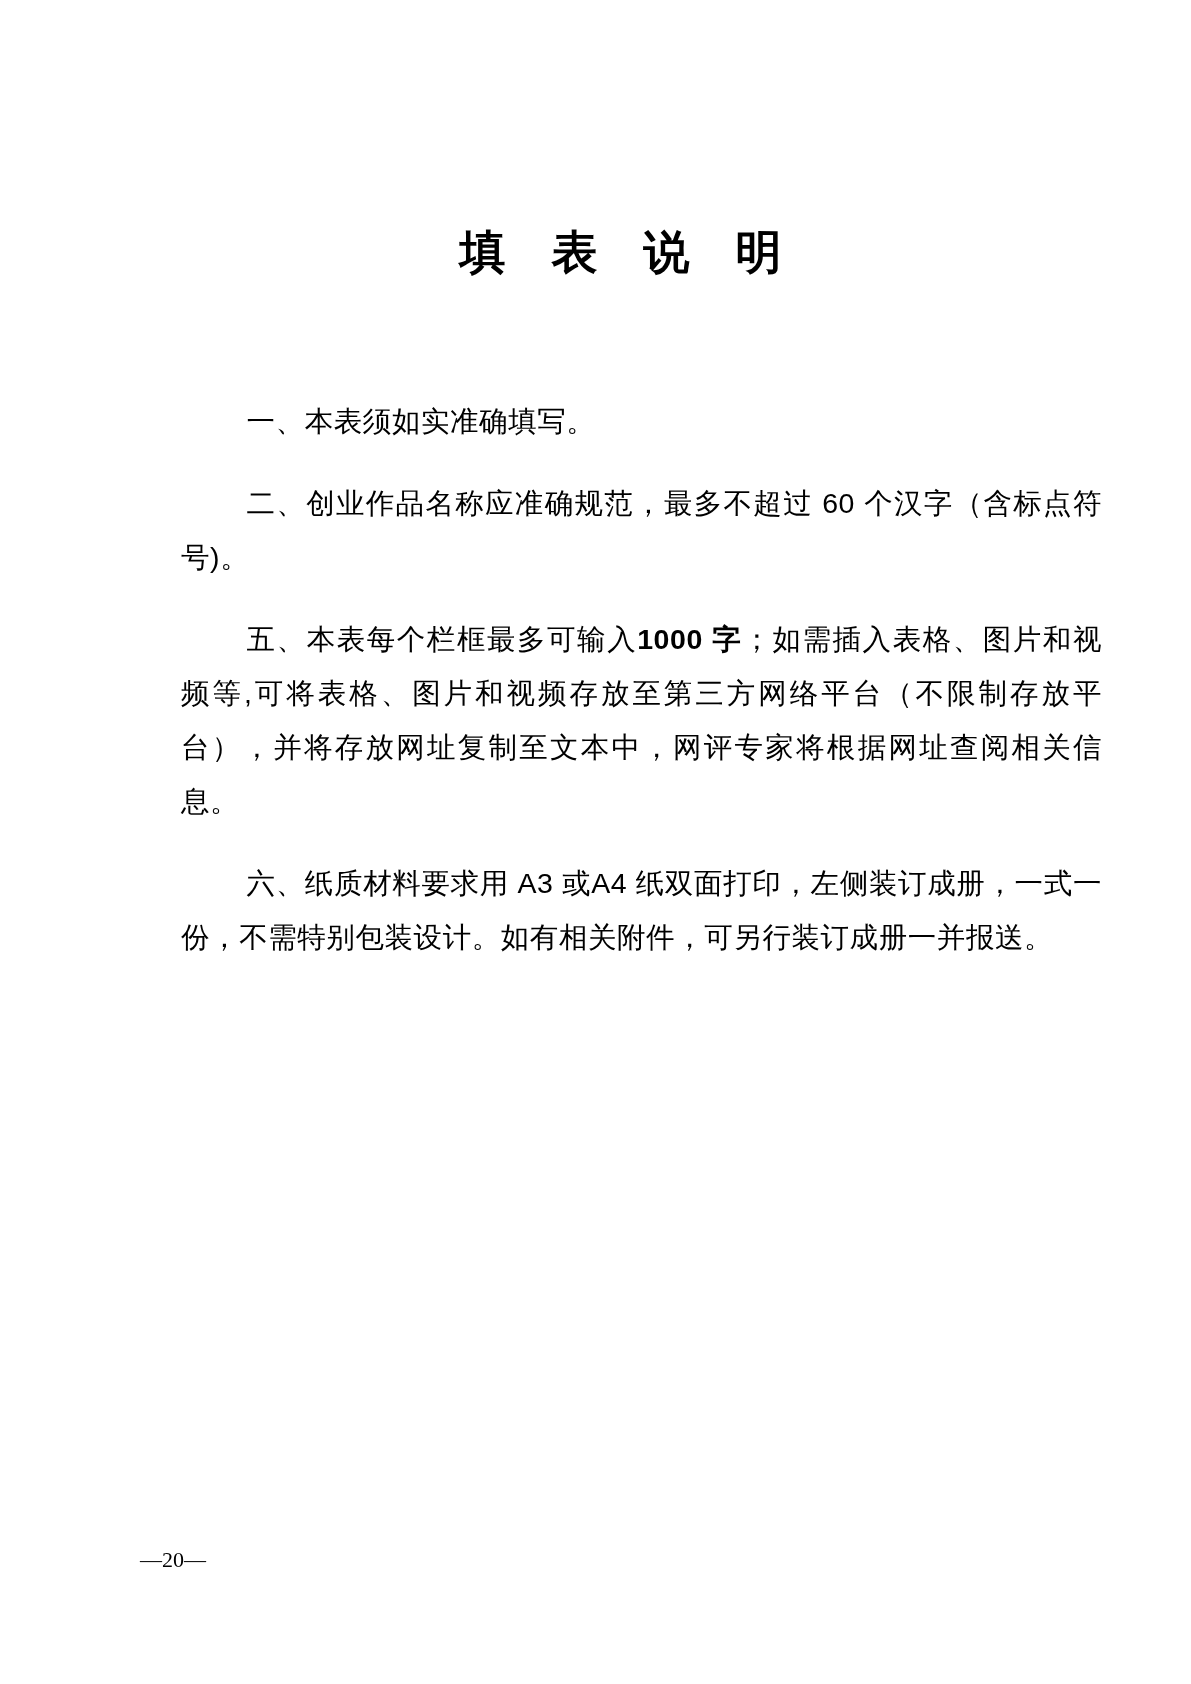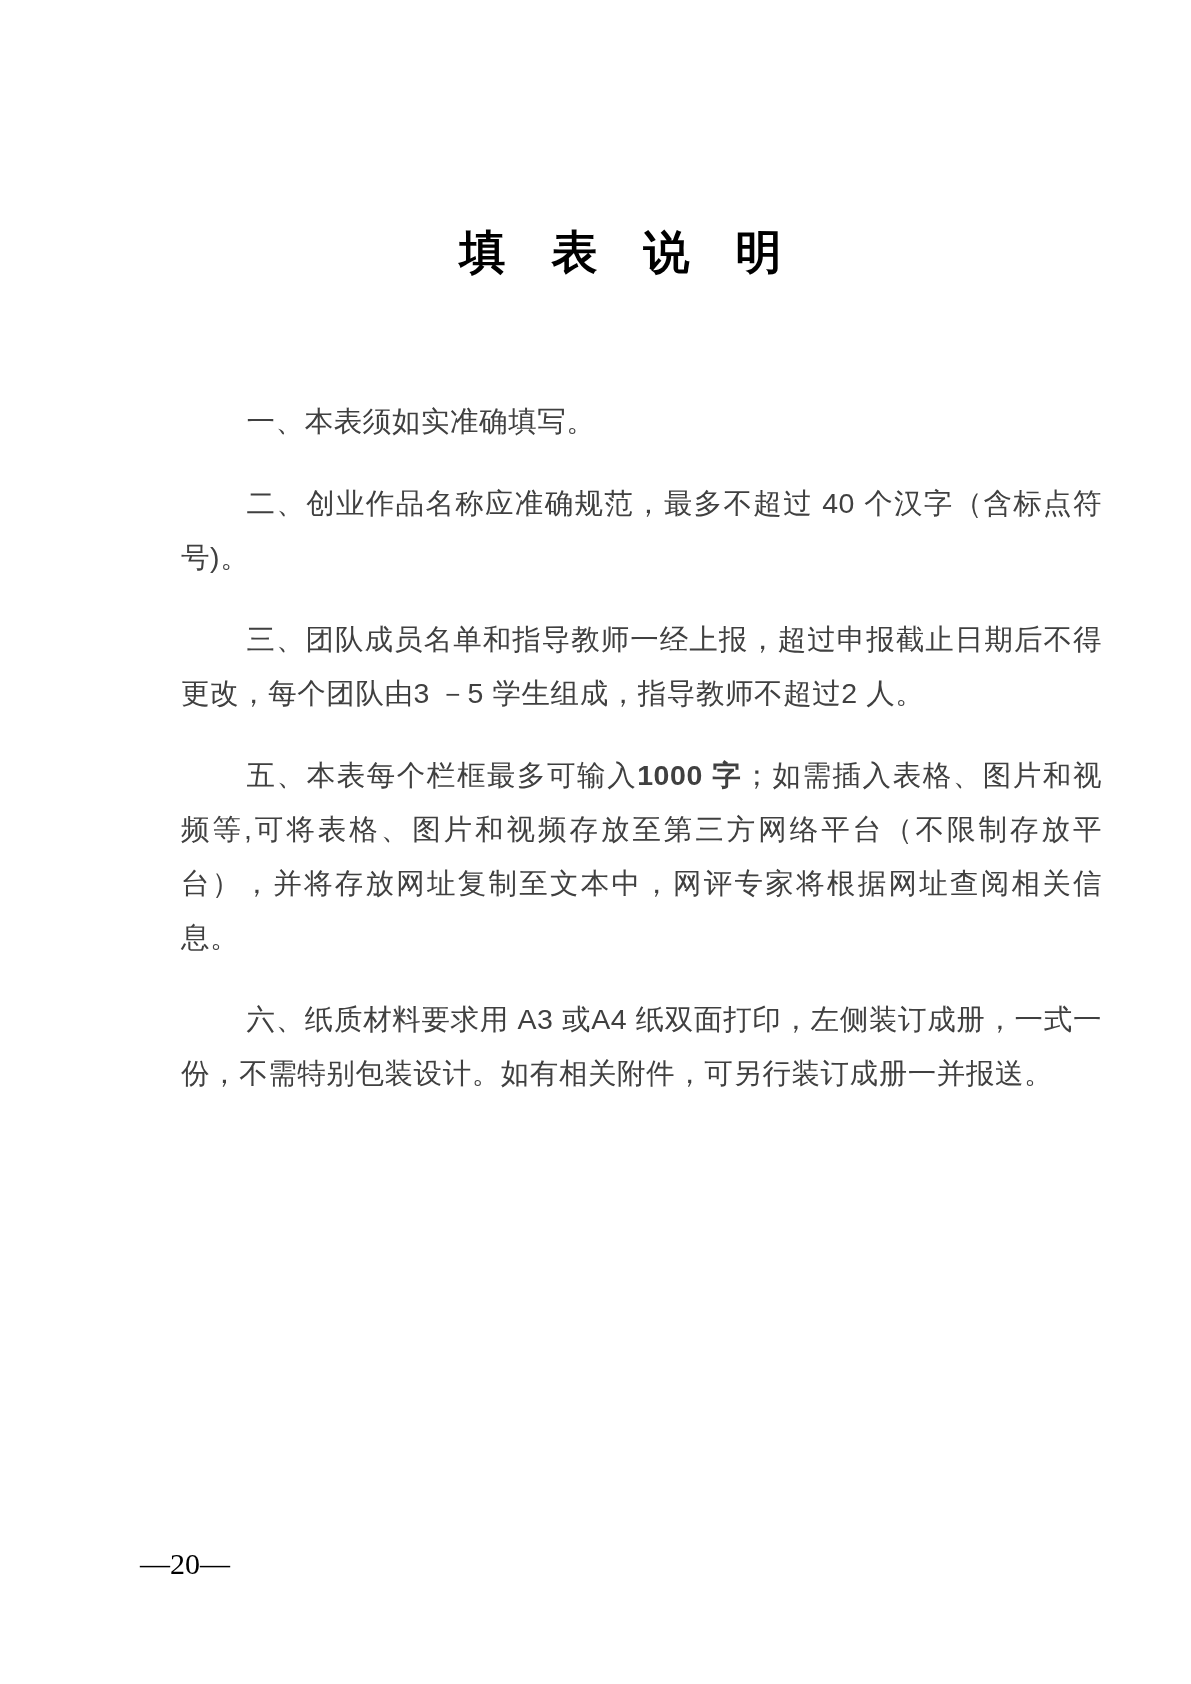--- a/index.html
+++ b/index.html
@@ -30,49 +30,48 @@
   }
   .content {
     padding: 0 133px;
   }
   .para {
     margin: 0 4px 28px 0;
     font-size: 28.5px;
     line-height: 54px;
     text-align: justify;
     text-indent: 2.3em;
-    color: #404040;
+    color: #000000;
     letter-spacing: 0.02em;
   }
   .bold-run {
     font-weight: bold;
   }
   .page-number {
     position: absolute;
     left: 140px;
     top: 1547px;
     font-family: "Liberation Serif", serif;
-    font-size: 30px;
+    font-size: 22px;
     color: #000000;
   }
 </style>
 </head>
 <body>
 
 <div class="page">
 
   <h1 class="doc-title">填表说明</h1>
 
   <div class="content">
 
     <p class="para">一、本表须如实准确填写。</p>
 
-    <p class="para">二、创业作品名称应准确规范，最多不超过 40 个汉字（含标点符 号)。</p>
+    <p class="para">二、创业作品名称应准确规范，最多不超过 60 个汉字（含标点符 号)。</p>
 
-    <p class="para">三、团队成员名单和指导教师一经上报，超过申报截止日期后不得更改，每个团队由3 －5 学生组成，指导教师不超过2 人。</p>
 
 
     <p class="para"><span>五、本表每个栏框最多可输入</span><span class="bold-run">1000 字</span><span>；如需插入表格、图片和视频等,可将表格、图片和视频存放至第三方网络平台（不限制存放平台），并将存放网址复制至文本中，网评专家将根据网址查阅相关信息。</span></p>
 
     <p class="para">六、纸质材料要求用 A3 或A4 纸双面打印，左侧装订成册，一式一份，不需特别包装设计。如有相关附件，可另行装订成册一并报送。</p>
 
 
   </div>
 
   <div class="page-number">—20—</div>

